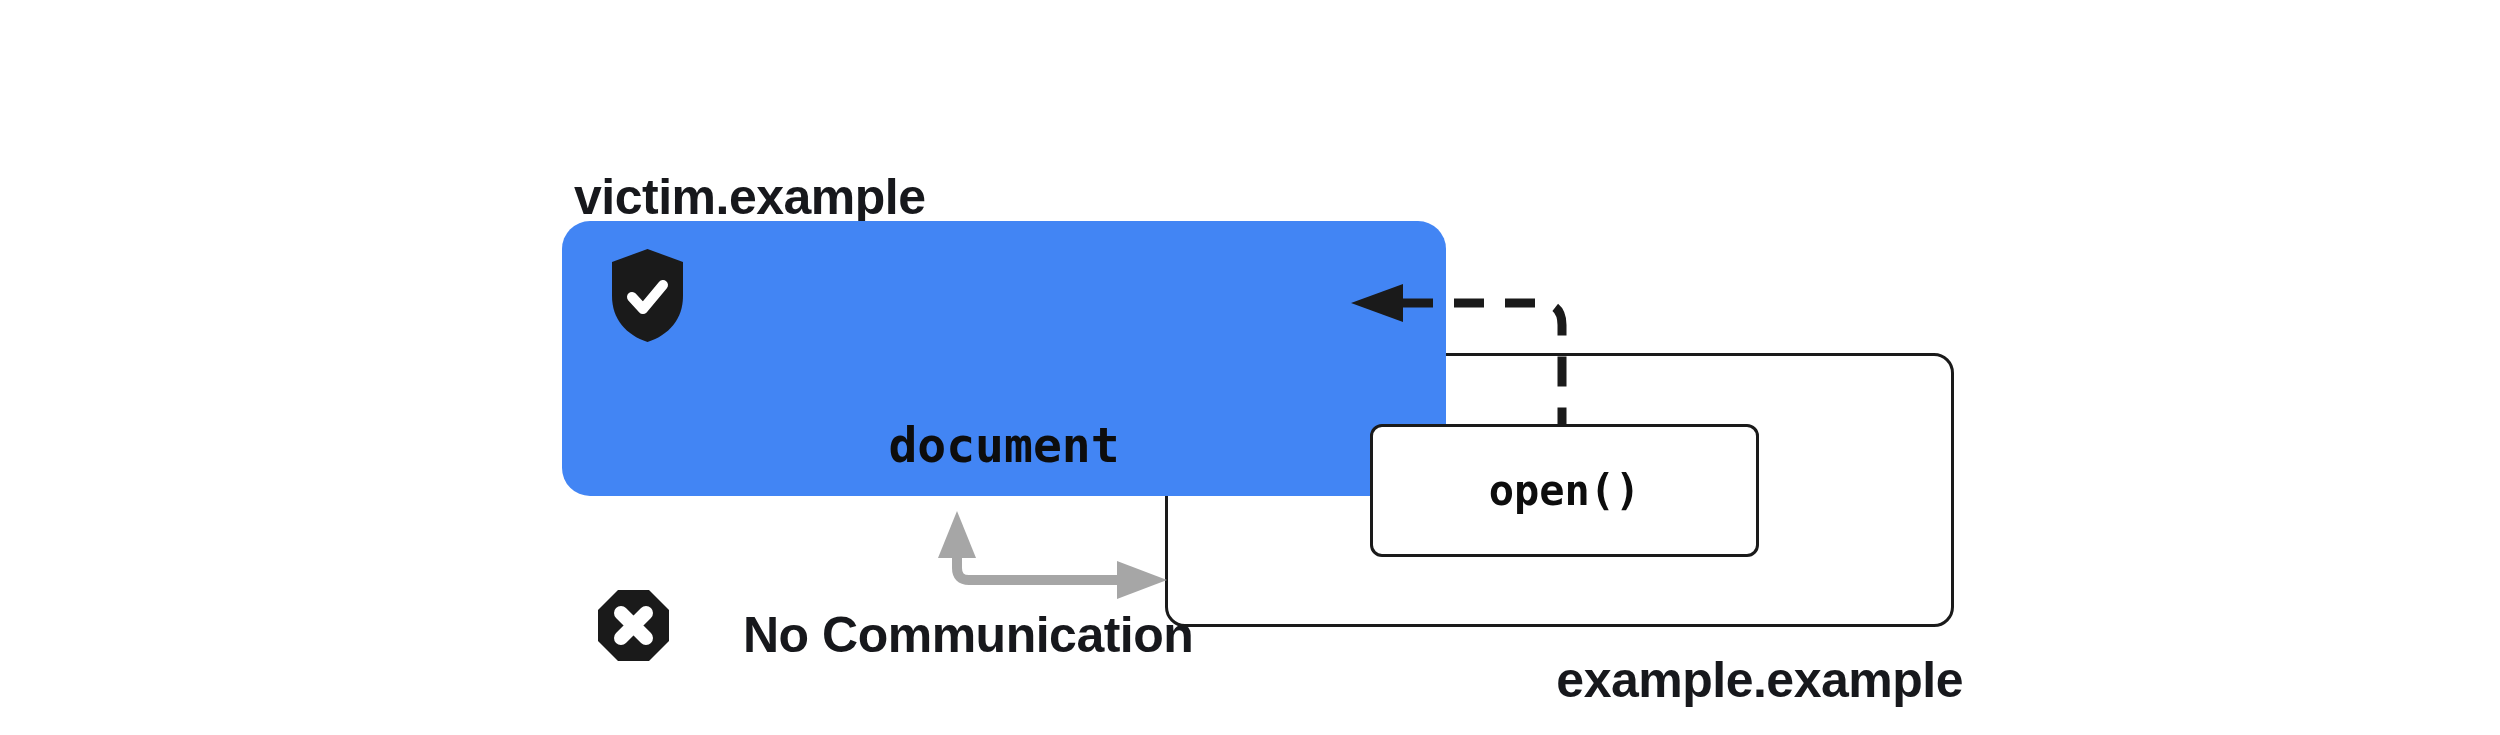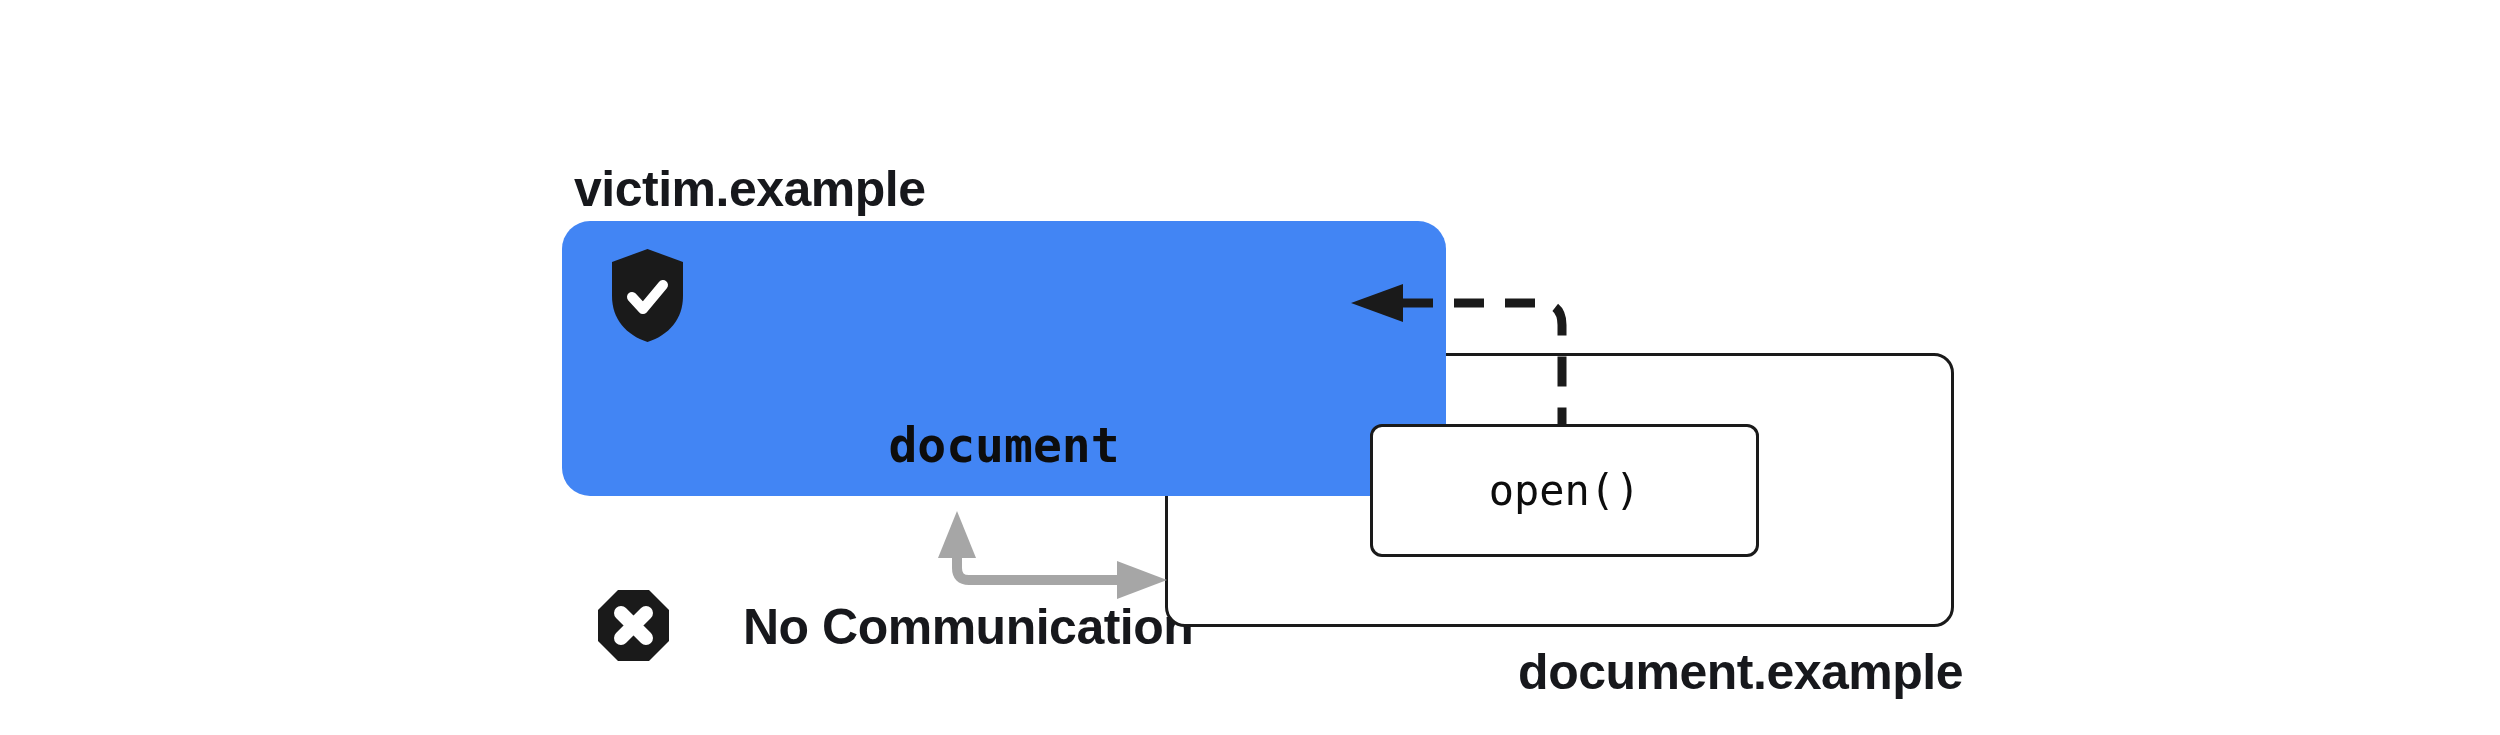--- a/index.html
+++ b/index.html
@@ -15,20 +15,21 @@
     overflow: hidden;
     font-family: "Liberation Sans", sans-serif;
   }
   .label {
     position: absolute;
     font-weight: 700;
     font-size: 50px;
     letter-spacing: -0.5px;
     color: #17181c;
     white-space: nowrap;
+    margin-top: 8px;
   }
   #victim-label {
     left: 574px;
     top: 160px;
   }
   #attacker-label {
     right: 537px;
     top: 643px;
   }
   #no-comm-label {
@@ -87,21 +88,21 @@
     border-radius: 12px;
     background: #ffffff;
     box-sizing: border-box;
     z-index: 3;
     display: flex;
     align-items: center;
     justify-content: center;
   }
   #open-box .open-text {
     font-family: "DejaVu Sans Mono", monospace;
-    font-weight: 400;
+    font-weight: 700;
     font-size: 42px;
     color: #0d0d0d;
   }
   #arrow-layer {
     position: absolute;
     left: 0;
     top: 0;
     width: 2500px;
     height: 735px;
     z-index: 4;
@@ -132,21 +133,21 @@
     </svg>
     <div class="doc-text">
       <div>document</div>
     </div>
   </div>
 
   <div id="open-box">
     <span class="open-text">open()</span>
   </div>
 
-  <div class="label" id="attacker-label">document.example</div>
+  <div class="label" id="attacker-label">example.example</div>
 
   <div class="label" id="no-comm-label">No Communication</div>
 
   <svg id="x-icon" viewBox="0 0 75 75">
     <polygon points="22,2 53,2 73,22 73,53 53,73 22,73 2,53 2,22" fill="#1a1a1a"></polygon>
     <path d="M25 25 L50 50 M50 25 L25 50" fill="none" stroke="#ffffff" stroke-width="14" stroke-linecap="round"></path>
   </svg>
 
   <svg id="arrow-layer" viewBox="0 0 2500 735">
 

